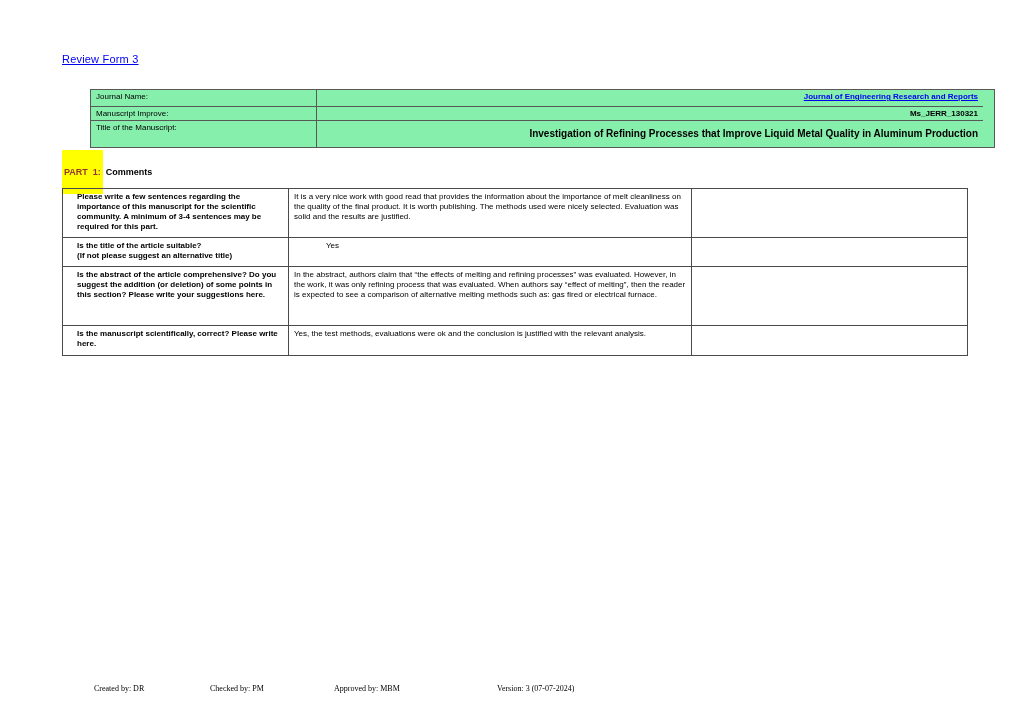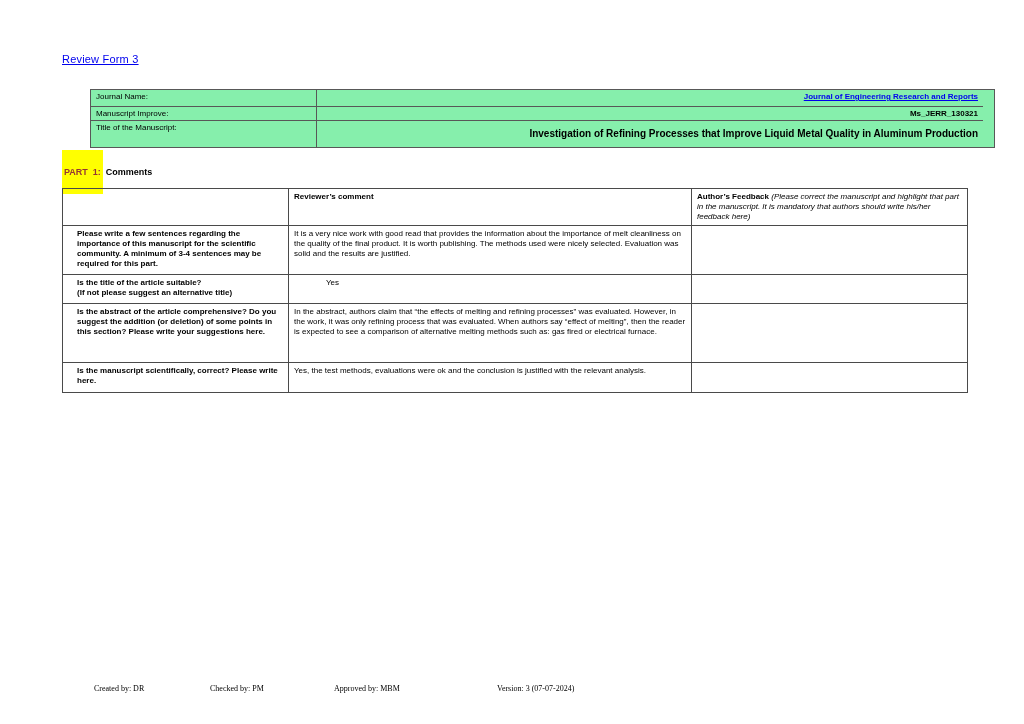--- a/index.html
+++ b/index.html
@@ -145,25 +145,20 @@
   <span class="part-badge">PART&nbsp; 1:</span><span class="part-label">Comments</span>
 </div>
 
 <table class="review-table">
   <colgroup>
       <col class="c-q">
       <col class="c-r">
       <col class="c-a">
     </colgroup>
   <tbody>
-      <tr class="rh-head">
-    <td></td>
-    <td class="hcell">Reviewer’s comment</td>
-    <td class="acell-head"><span>Author’s Feedback </span><span class="note">(Please correct the manuscript and highlight that part in the manuscript. It is mandatory that authors should write his/her feedback here)</span></td>
-  </tr>
   <tr class="rh-1">
     <td class="qcell">Please write a few sentences regarding the importance of this manuscript for the scientific community. A minimum of 3-4 sentences may be required for this part.</td>
     <td>It is a very nice work with good read that provides the information about the importance of melt cleanliness on the quality of the final product. It is worth publishing. The methods used were nicely selected. Evaluation was solid and the results are justified.</td>
     <td></td>
   </tr>
   <tr class="rh-2">
     <td class="qcell">Is the title of the article suitable?
 (If not please suggest an alternative title)</td>
     <td>Yes</td>
     <td></td>

